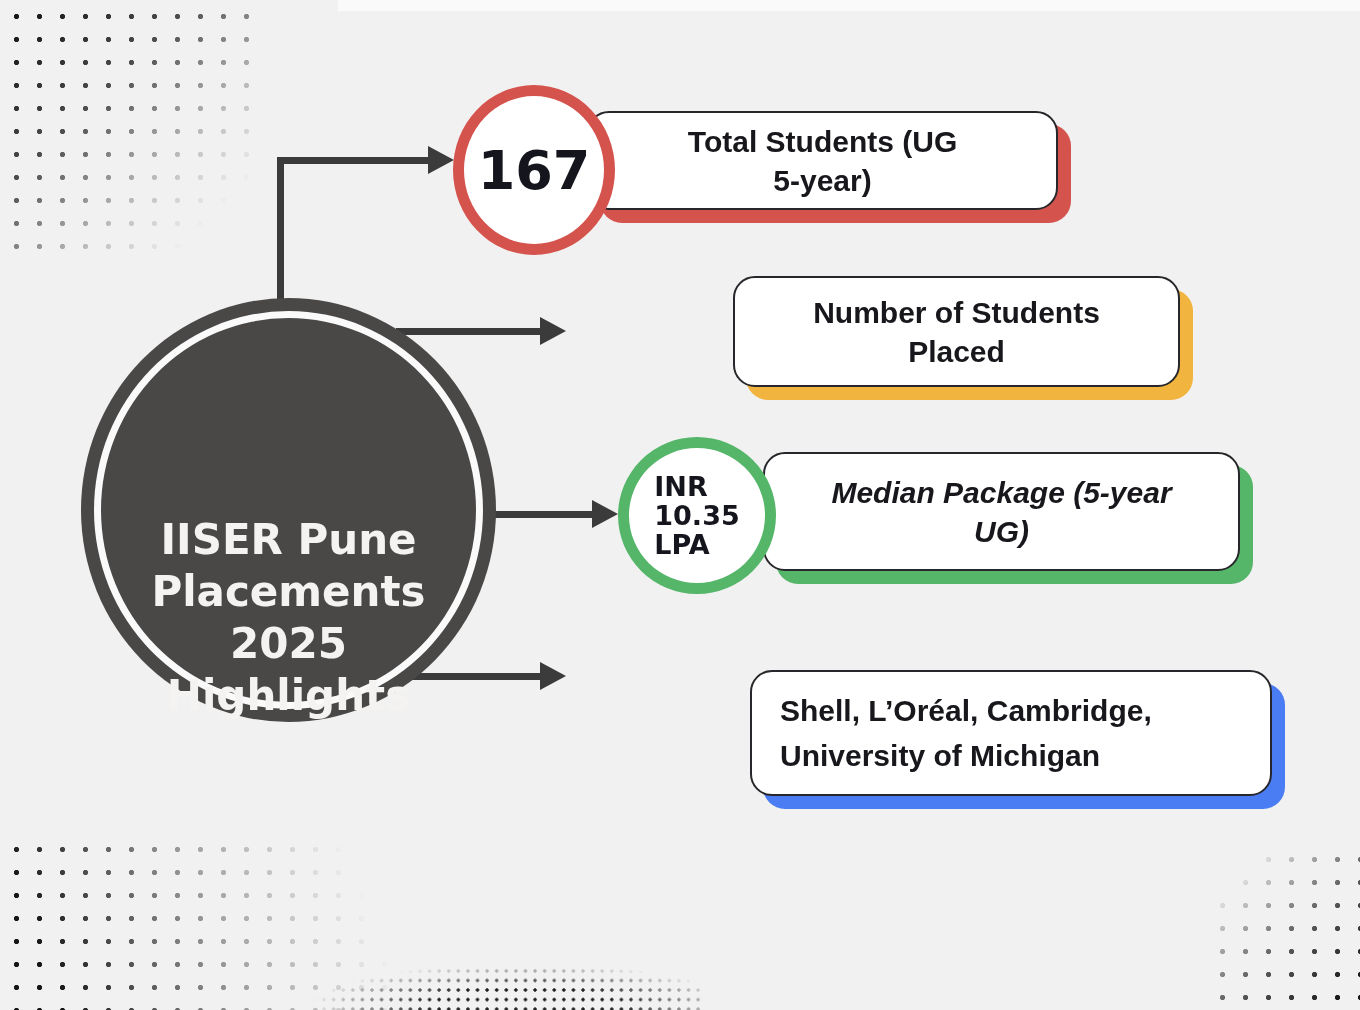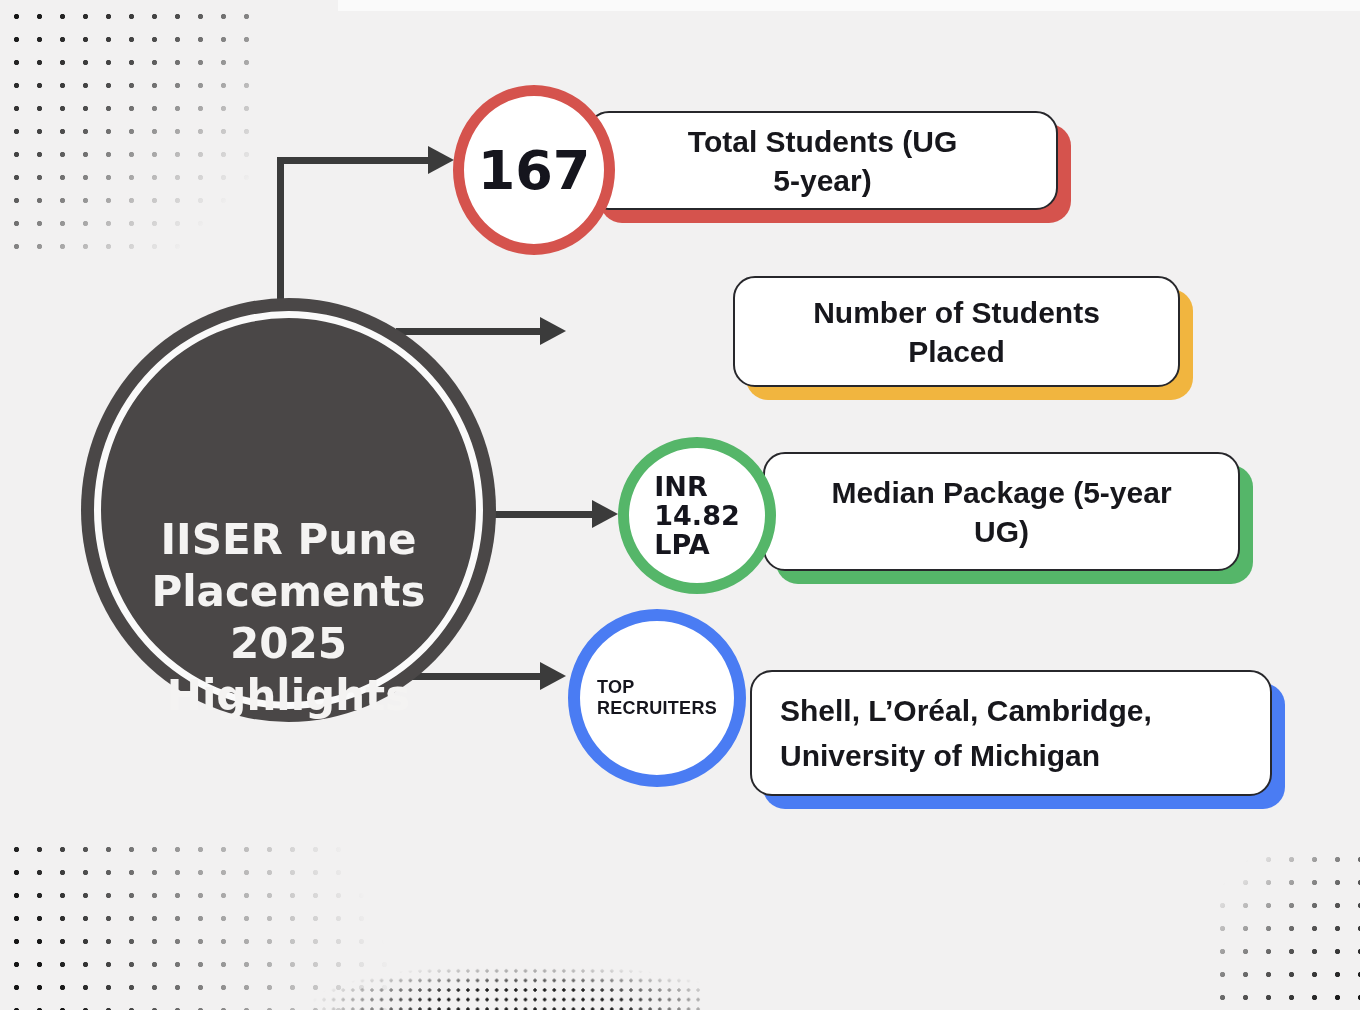--- a/index.html
+++ b/index.html
@@ -78,21 +78,21 @@
   .item-0 .stat-circle{left:453px;top:85px;width:162px;height:170px;border-width:11px;}
   .item-0 .stat-num{font-size:54px;}
   .item-0 .stat-box{left:587px;top:111px;width:471px;height:99px;}
 
   .item-1 .stat-circle{left:570px;top:252px;width:172px;height:173px;border-width:12px;}
   .item-1 .stat-num{font-size:56px;}
   .item-1 .stat-box{left:733px;top:276px;width:447px;height:111px;}
 
   .item-2 .stat-circle{left:618px;top:437px;width:158px;height:157px;border-width:11px;}
   .item-2 .stat-num{font-size:27px;line-height:1.08;}
-  .item-2 .stat-box{left:763px;top:452px;width:477px;height:119px;}
+  .item-2 .stat-box{left:763px;top:452px;width:477px;height:119px;font-style:italic;}
 
   .item-3 .stat-circle{left:568px;top:609px;width:178px;height:178px;border-width:12px;}
   .item-3 .stat-num{font-size:18px;line-height:1.18;letter-spacing:.3px;font-family:"Liberation Sans",sans-serif;}
   .item-3 .stat-box{left:750px;top:630px;width:522px;height:126px;
     justify-content:flex-start;text-align:left;padding:0 20px 0 28px;line-height:1.5;margin-top:40px;}
 
   
   .footer{position:absolute;z-index:2;left:62px;top:931px;display:flex;align-items:center;gap:17px;}
   .logo{width:63px;height:63px;border-radius:3px;background:var(--logo-bg,#ea7128);
     display:flex;align-items:center;justify-content:center;overflow:hidden;}
@@ -136,30 +136,26 @@
   </div>
 
   <div class="item item-1" style="--accent: #f1b53f;">
     <div class="stat-box">Number of Students
 Placed</div>
   </div>
 
   <div class="item item-2" style="--accent: #55b669;">
     <div class="stat-circle">
       <span class="stat-num">INR
-14.82
+10.35
 LPA</span>
     </div>
     <div class="stat-box">Median Package (5-year
 UG)</div>
   </div>
 
   <div class="item item-3" style="--accent: #4a7cf3;">
-    <div class="stat-circle">
-      <span class="stat-num">TOP
-RECRUITERS</span>
-    </div>
     <div class="stat-box">Shell, L’Oréal, Cambridge,
 University of Michigan</div>
   </div>
 
 
 </div>
 
 </body></html>

